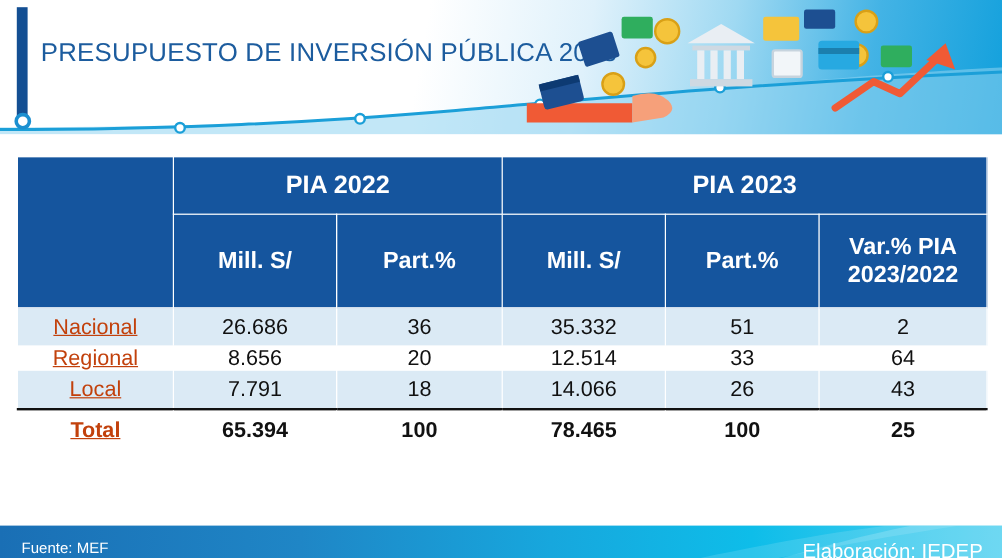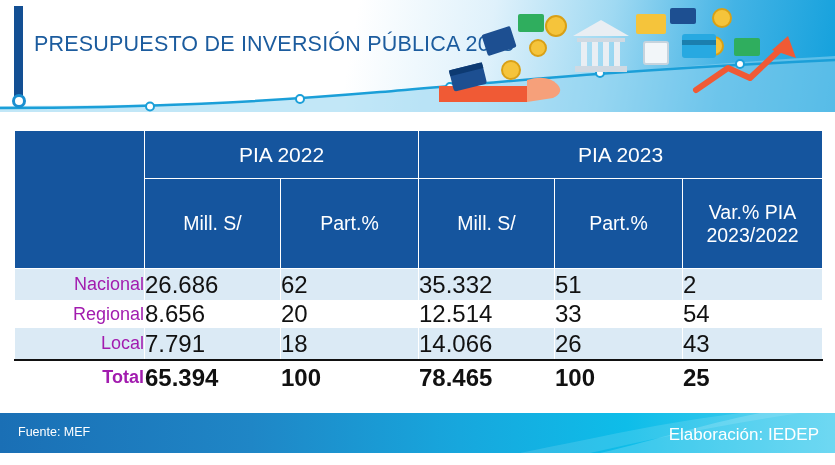--- a/index.html
+++ b/index.html
@@ -78,58 +78,59 @@
     width: 808px;
     table-layout: fixed;
   }
   table.main th, table.main td {
     border: 1px solid #ffffff;
     padding: 0;
   }
   .hcell {
     background: #15559e;
     color: #ffffff;
-    font-weight: normal;
+    font-weight: bold;
     text-align: center;
     vertical-align: middle;
     font-size: 21px;
   }
   .hcell.small { font-size: 19.5px; }
   .h-blank { background: #15559e; }
   .row-h1 { height: 48px; }
-  .row-h2 { height: 90px; }
+  .row-h2 { height: 78px; }
 
   td.rowlabel {
-    text-align: right;
+    text-align: center;
     padding-left: 8px;
     font-size: 18px;
-    color: #a21caf;
+    color: #c2410c;
+    text-decoration: underline;
   }
   td.num {
-    text-align: left;
-    font-size: 24px;
+    text-align: center;
+    font-size: 18px;
     color: #111111;
   }
   tr.r-odd td { background: #dbeaf5; height: 31px; }
   tr.r-even td { background: #ffffff; height: 14px; }
   tr.r-total td {
     background: #ffffff;
     font-weight: bold;
     height: 33px;
     border-top: 2px solid #111111;
     border-bottom: 1px solid #ffffff;
   }
   tr.r-odd td, tr.r-even td { border-left: 1px solid #ffffff; border-right: 1px solid #ffffff; border-top: none; border-bottom: none; }
   tr.r-total td { border-left: 1px solid #ffffff; border-right: 1px solid #ffffff; }
 
   
   .footer {
     position: absolute;
-    left: 0; bottom: 12px;
-    width: 835px; height: 40px;
+    left: 0; bottom: 0;
+    width: 835px; height: 27px;
     overflow: hidden;
     background: linear-gradient(90deg, #1a6fb5 0%, #1f86c6 30%, #17a7dd 55%, #0ebde9 75%, #4fd0ef 100%);
   }
   .footer-swoosh {
     position: absolute;
     left: 0; top: 0;
     width: 835px; height: 40px;
   }
   .footer-left {
     position: absolute;
@@ -231,32 +232,32 @@
         <th class="hcell small">
           <div>Var.% PIA</div>
           <div>2023/2022</div>
         </th>
       </tr>
     </thead>
     <tbody>
       <tr class="r-odd">
         <td class="rowlabel">Nacional</td>
         <td class="num">26.686</td>
-        <td class="num">62</td>
+        <td class="num">36</td>
         <td class="num">35.332</td>
         <td class="num">51</td>
         <td class="num">2</td>
       </tr>
       <tr class="r-even">
         <td class="rowlabel">Regional</td>
         <td class="num">8.656</td>
         <td class="num">20</td>
         <td class="num">12.514</td>
         <td class="num">33</td>
-        <td class="num">54</td>
+        <td class="num">64</td>
       </tr>
       <tr class="r-odd">
         <td class="rowlabel">Local</td>
         <td class="num">7.791</td>
         <td class="num">18</td>
         <td class="num">14.066</td>
         <td class="num">26</td>
         <td class="num">43</td>
       </tr>
       <tr class="r-total">

